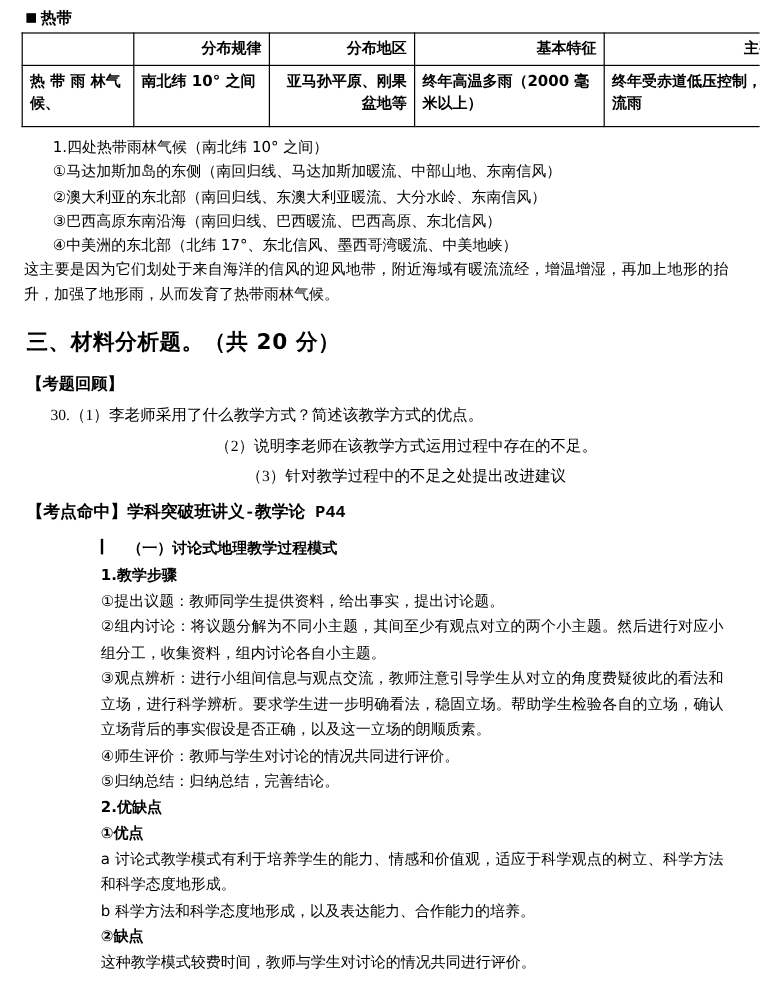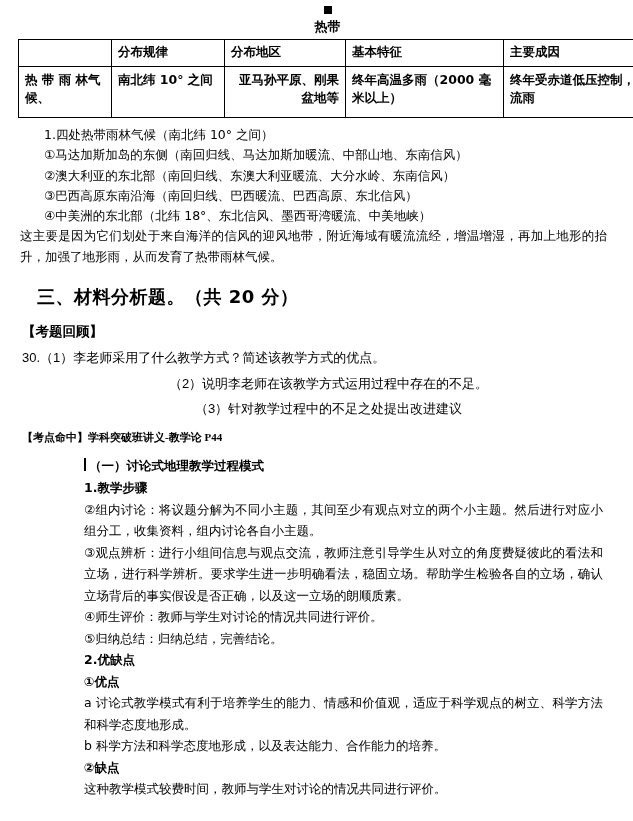--- a/index.html
+++ b/index.html
@@ -25,21 +25,20 @@
 
   
   .top-heading {
     display: flex;
     align-items: center;
     gap: 4px;
     padding: 6px 0 3px 22px;
     font-size: 13px;
     font-weight: bold;
     font-family: "DejaVu Sans", "Liberation Sans", sans-serif;
-    flex-direction: column;
   }
   .bullet-sq {
     width: 8px;
     height: 8px;
     background: #000;
     display: inline-block;
   }
 
   
   table.climate {
@@ -51,21 +50,21 @@
   table.climate td {
     border: 1px solid #000;
     padding: 4px 6px;
     font-size: 12.5px;
     font-family: "DejaVu Sans", "Liberation Sans", sans-serif;
     vertical-align: top;
     line-height: 1.45;
   }
   table.climate tr.head td {
     font-weight: bold;
-    text-align: left;
+    text-align: right;
     height: 20px;
     padding: 3px 6px;
   }
   table.climate tr.body td {
     height: 42px;
     font-weight: bold;
   }
   table.climate td.c0 { width: 80px; margin-top: 13px; }
   table.climate td.c1 { width: 100px; }
   table.climate td.c2 { width: 108px; text-align: right; }
@@ -82,56 +81,57 @@
     text-align: justify;
   }
   .para.first { padding-top: 7px; }
   .para.wrap { padding-left: 20px; text-indent: 0; }
 
   
   .section-title {
     font-size: 18px;
     font-weight: bold;
     font-family: "DejaVu Sans", "Liberation Sans", sans-serif;
-    padding: 18px 0 6px 37px;
+    padding: 18px 0 6px 22px;
     letter-spacing: 0.5px;
   }
   .label-line {
     font-size: 13.5px;
     font-weight: bold;
     font-family: "DejaVu Sans", "Liberation Sans", sans-serif;
     padding: 8px 0 2px 22px;
   }
   .q-line {
     font-size: 13px;
-    font-family: Liberation Sans, sans-serif;
+    font-family: Liberation Serif, serif;
     padding: 5px 20px 0 22px;
     line-height: 1.6;
+    margin-left: 20px;
   }
   .q-line.sub { padding-left: 44px; text-align: center; }
 
   .hit-line {
-    font-size: 11px;
-    font-weight: bold;
-    font-family: Liberation Serif, serif;
+    font-size: 14px;
+    font-weight: bold;
+    font-family: Liberation Mono, monospace;
     padding: 10px 0 4px 22px;
   }
 
   
   .inner {
     padding: 6px 30px 0 84px;
   }
   .inner .h {
     font-size: 12.5px;
     font-weight: bold;
     font-family: "DejaVu Sans", "Liberation Sans", sans-serif;
     line-height: 1.75;
     display: flex;
     align-items: flex-start;
-    gap: 3px;
+    gap: 20px;
   }
   .vbar {
     display: inline-block;
     width: 2px;
     height: 13px;
     background: #000;
     margin-top: 3px;
   }
   .inner .l {
     font-size: 12.5px;
@@ -167,39 +167,40 @@
       <td class="c3">终年高温多雨（2000 毫米以上）</td>
       <td class="c4">终年受赤道低压控制，多对流雨</td>
     </tr>
   </tbody>
     </table>
 
   <p class="para first">1.四处热带雨林气候（南北纬 10° 之间）</p>
   <p class="para">①马达加斯加岛的东侧（南回归线、马达加斯加暖流、中部山地、东南信风）</p>
   <p class="para">②澳大利亚的东北部（南回归线、东澳大利亚暖流、大分水岭、东南信风）</p>
   <p class="para">③巴西高原东南沿海（南回归线、巴西暖流、巴西高原、东北信风）</p>
-  <p class="para">④中美洲的东北部（北纬 18°、东北信风、墨西哥湾暖流、中美地峡）</p>
+  <p class="para">④中美洲的东北部（北纬 17°、东北信风、墨西哥湾暖流、中美地峡）</p>
   <p class="para wrap">这主要是因为它们划处于来自海洋的信风的迎风地带，附近海域有暖流流经，增温增湿，再加上地形的抬升，加强了地形雨，从而发育了热带雨林气候。</p>
 
   <div class="section-title">三、材料分析题。（共 20 分）</div>
 
   <div class="label-line">【考题回顾】</div>
 
   <div class="q-line">30.（1）李老师采用了什么教学方式？简述该教学方式的优点。</div>
   <div class="q-line sub">（2）说明李老师在该教学方式运用过程中存在的不足。</div>
   <div class="q-line sub">（3）针对教学过程中的不足之处提出改进建议</div>
 
   <div class="hit-line">【考点命中】学科突破班讲义-教学论 P44</div>
 
   <div class="inner">
     <div class="h">
       <span class="vbar"></span>
       <span>（一）讨论式地理教学过程模式</span>
     </div>
     <div class="l b">1.教学步骤</div>
+    <div class="l">①提出议题：教师同学生提供资料，给出事实，提出讨论题。</div>
     <div class="l">②组内讨论：将议题分解为不同小主题，其间至少有观点对立的两个小主题。然后进行对应小组分工，收集资料，组内讨论各自小主题。</div>
     <div class="l">③观点辨析：进行小组间信息与观点交流，教师注意引导学生从对立的角度费疑彼此的看法和立场，进行科学辨析。要求学生进一步明确看法，稳固立场。帮助学生检验各自的立场，确认立场背后的事实假设是否正确，以及这一立场的朗顺质素。</div>
     <div class="l">④师生评价：教师与学生对讨论的情况共同进行评价。</div>
     <div class="l">⑤归纳总结：归纳总结，完善结论。</div>
     <div class="l b">2.优缺点</div>
     <div class="l b">①优点</div>
     <div class="l">a 讨论式教学模式有利于培养学生的能力、情感和价值观，适应于科学观点的树立、科学方法和科学态度地形成。</div>
     <div class="l">b 科学方法和科学态度地形成，以及表达能力、合作能力的培养。</div>
     <div class="l b">②缺点</div>
     <div class="l">这种教学模式较费时间，教师与学生对讨论的情况共同进行评价。</div>

